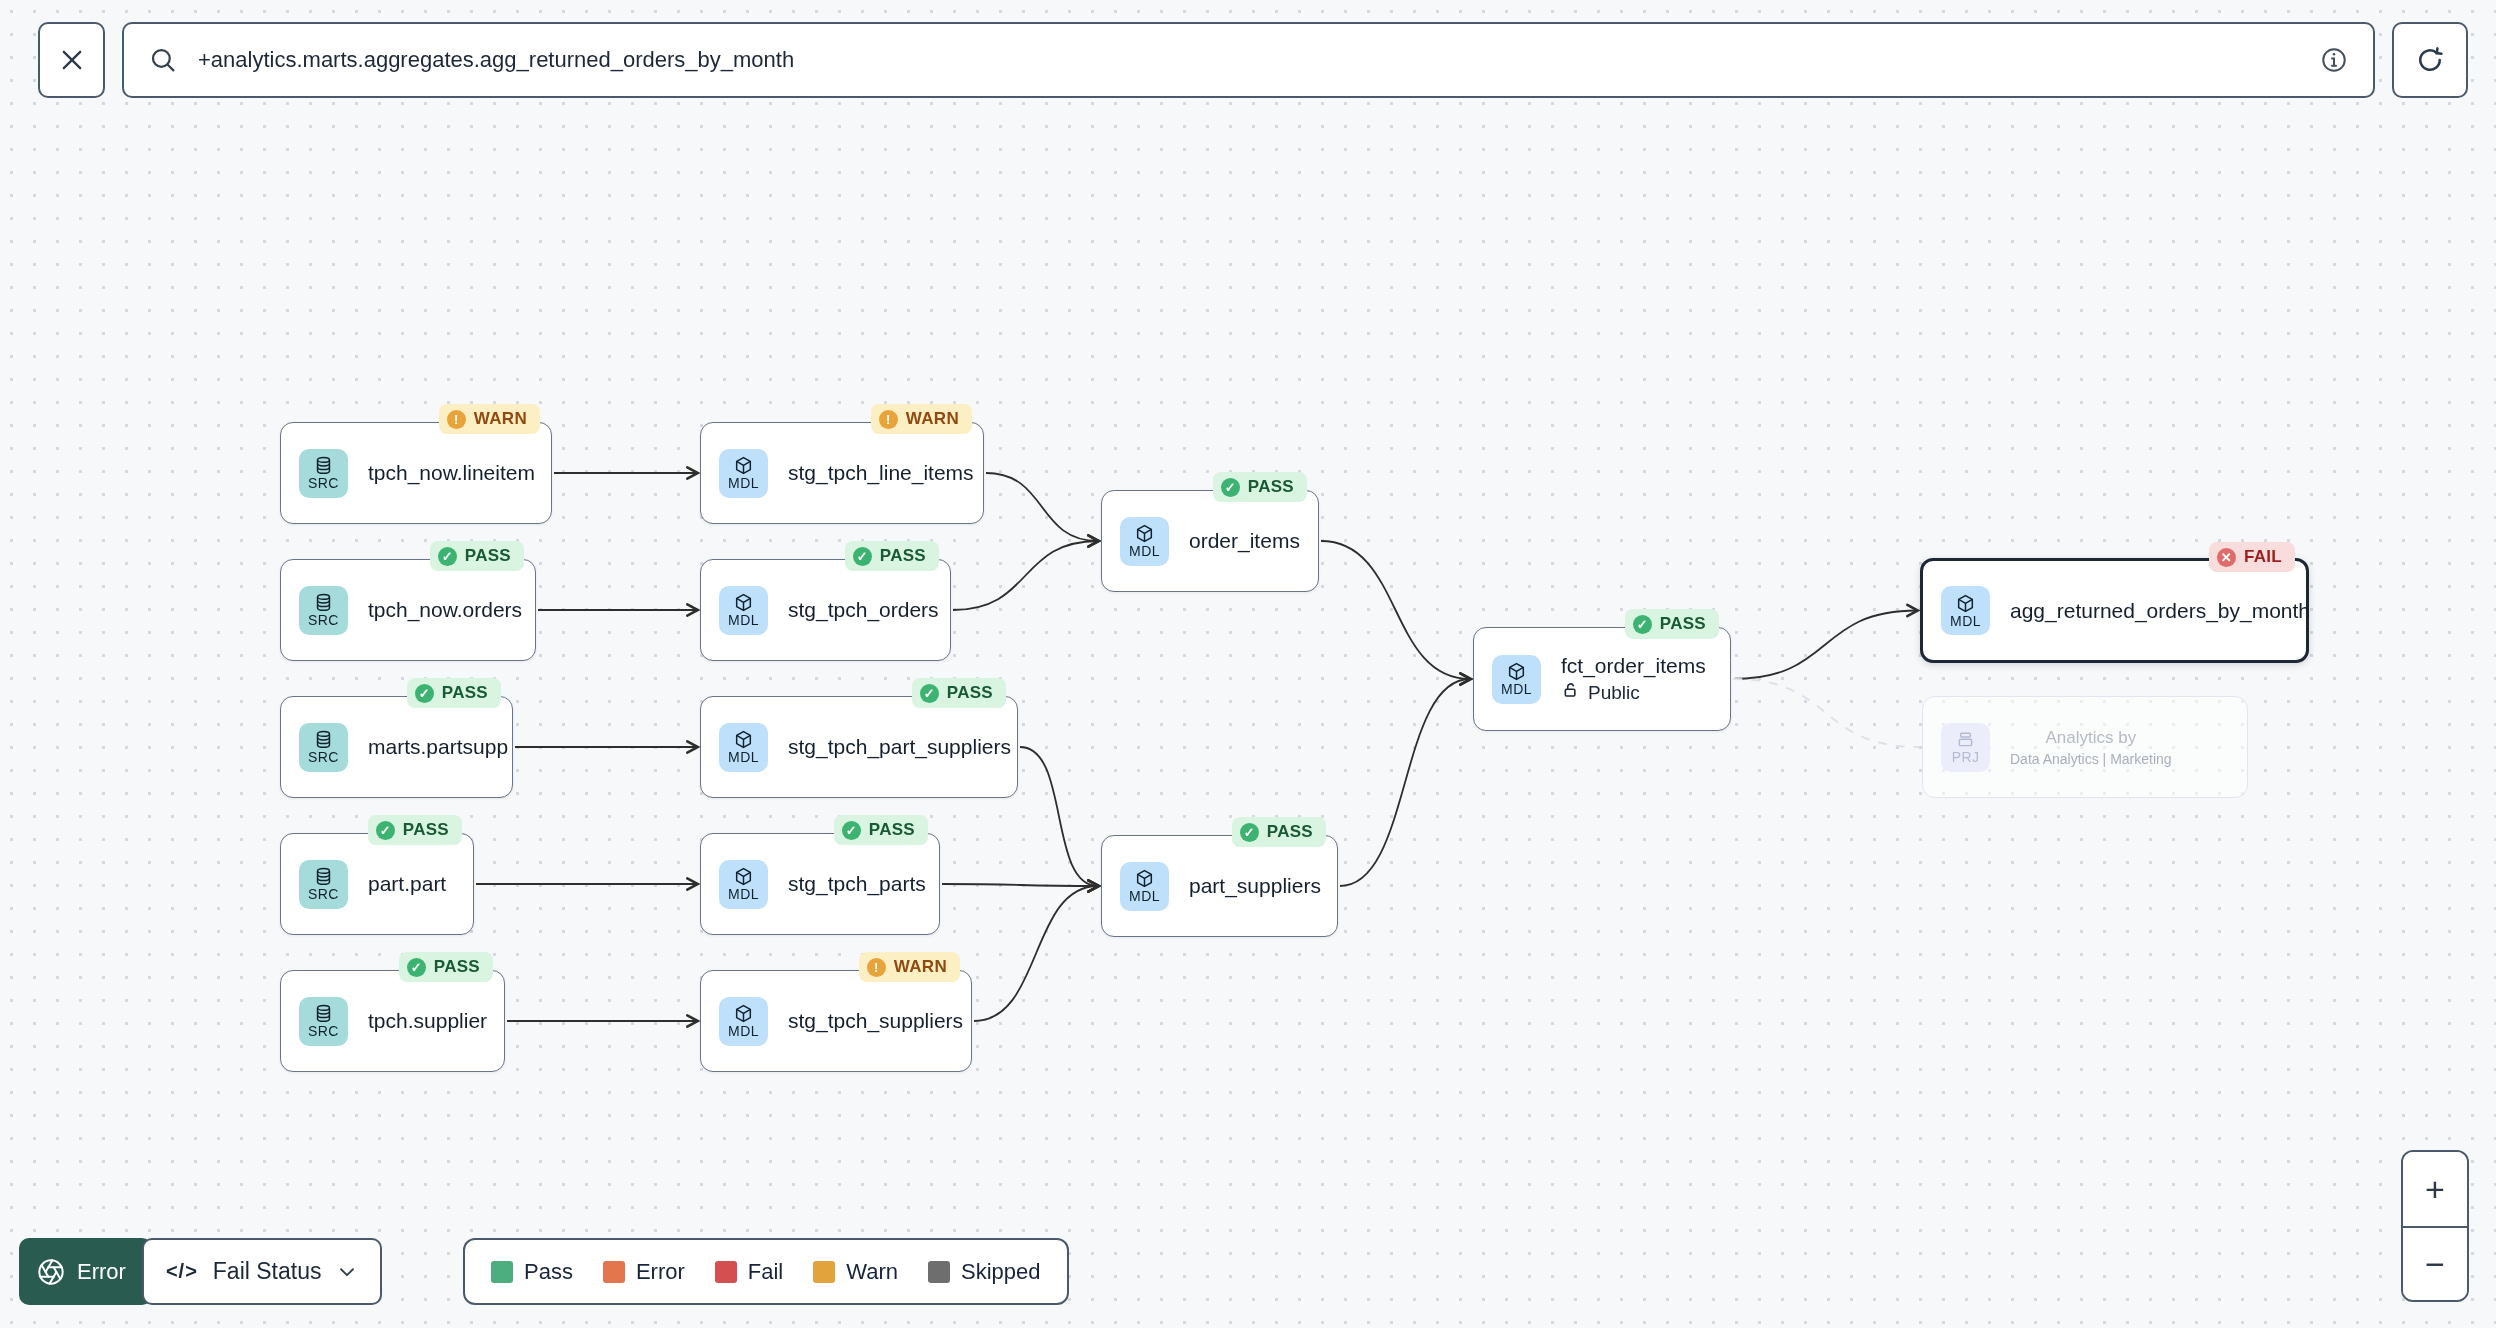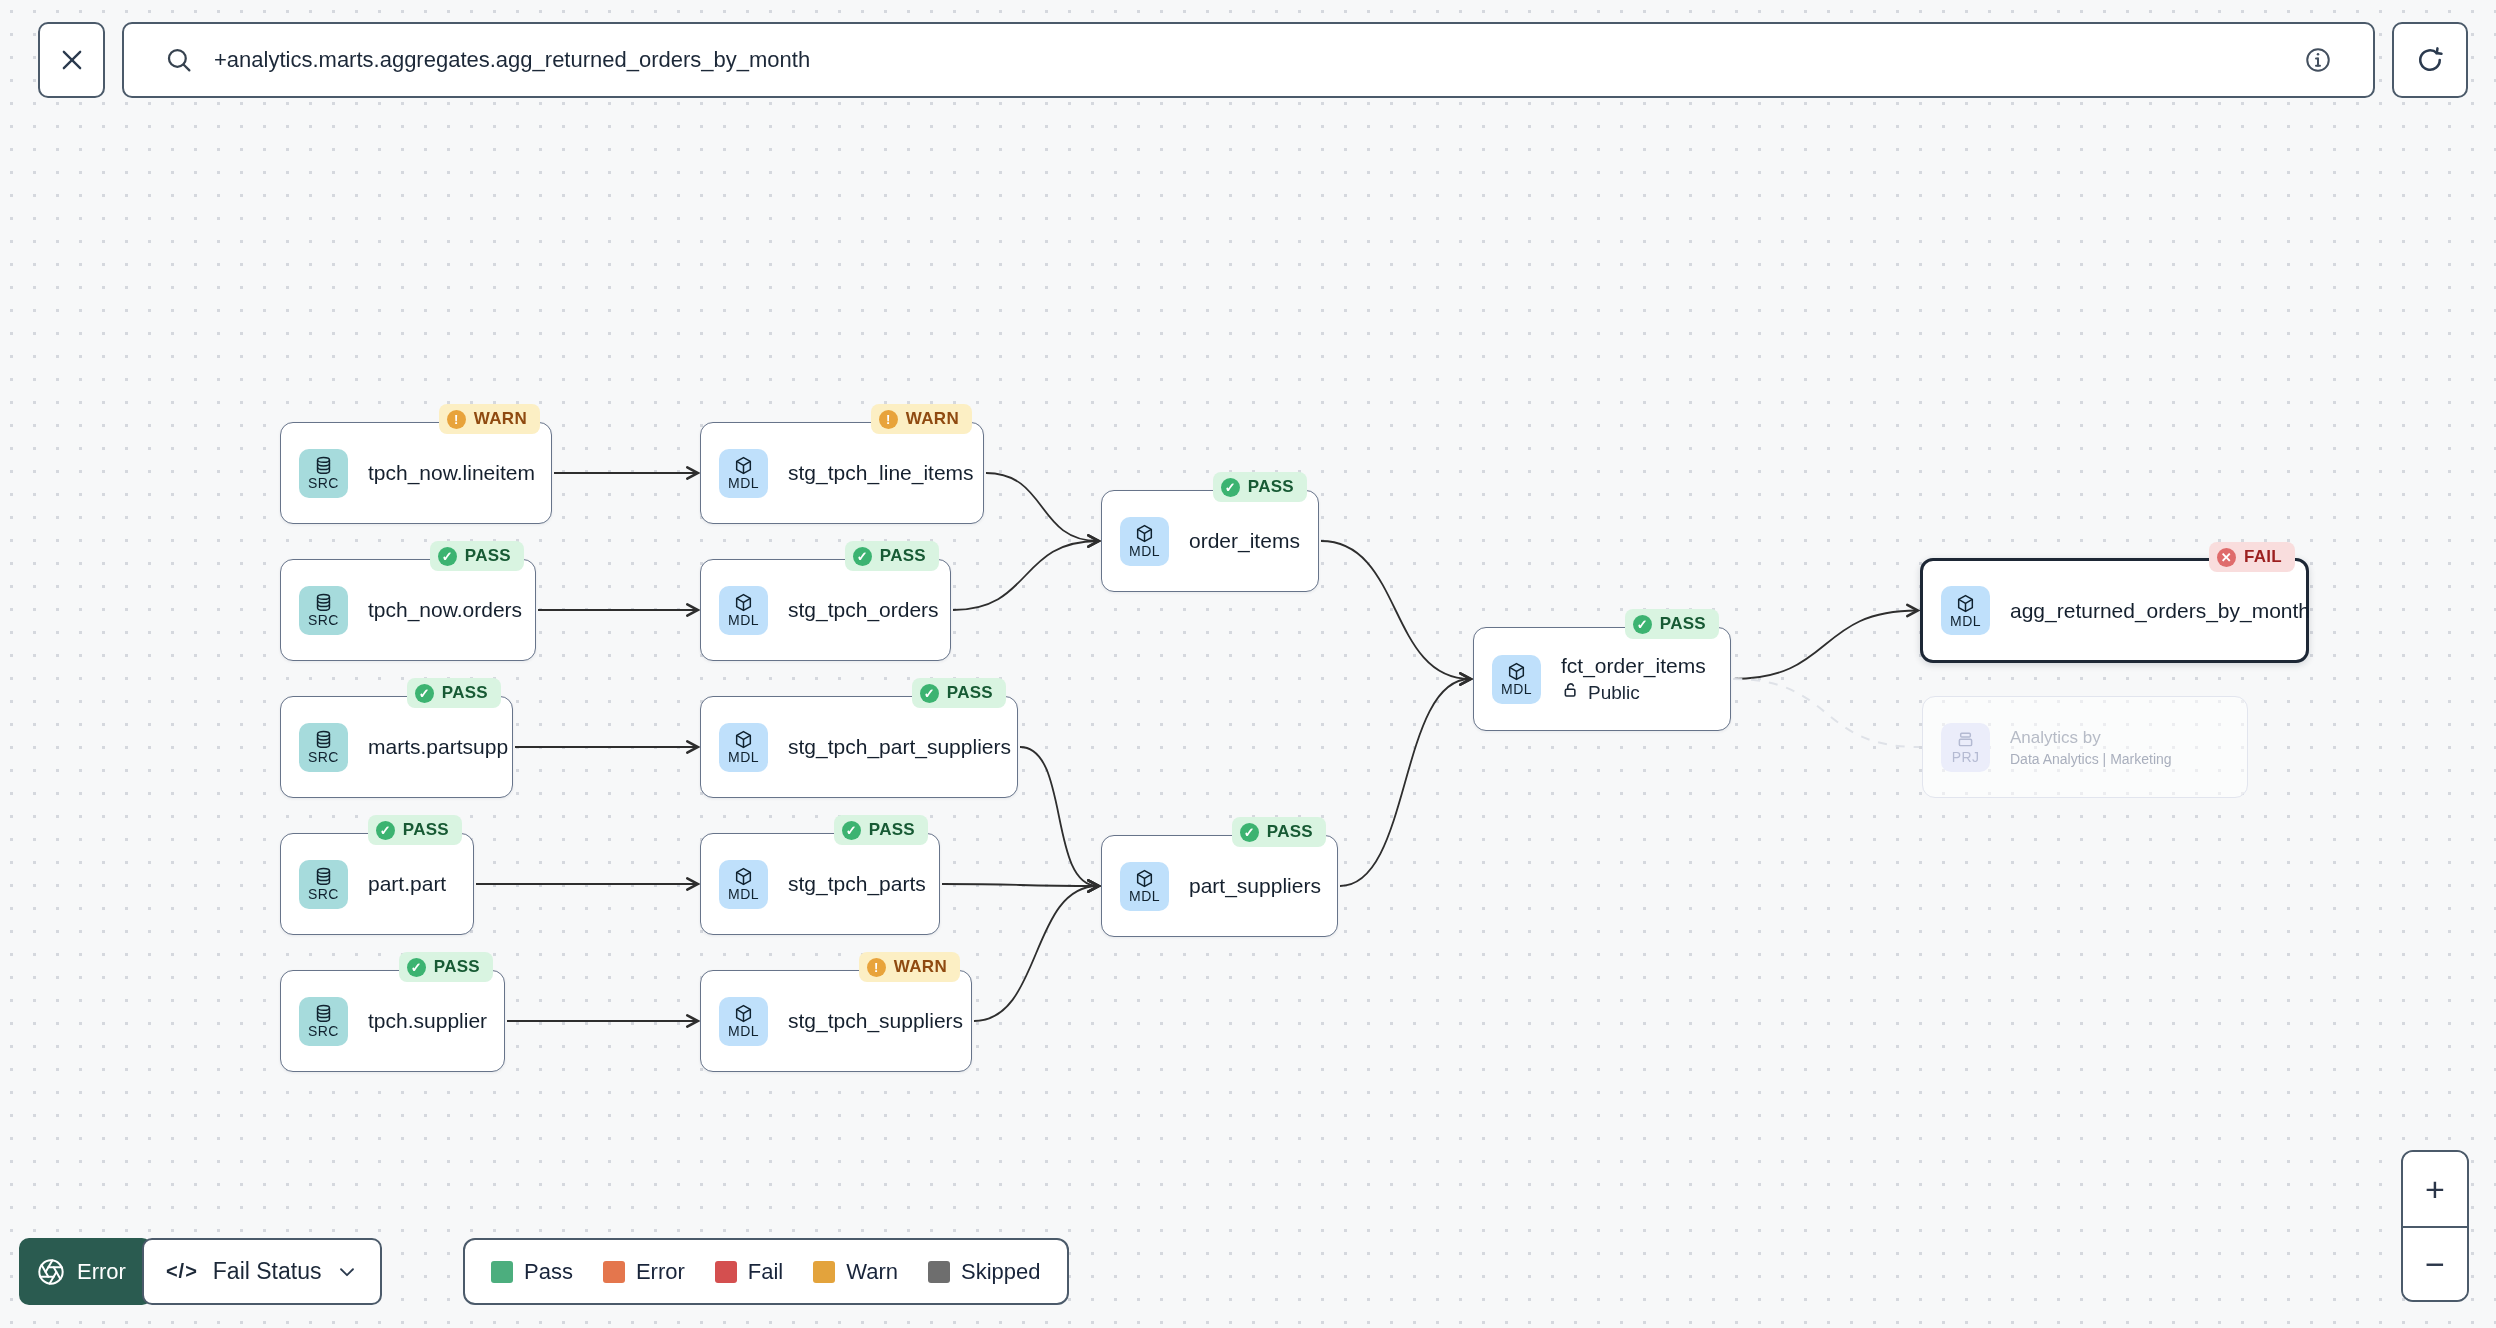--- a/index.html
+++ b/index.html
@@ -12,38 +12,38 @@
     color:#1c2838;
   }
   
   .topbar{position:absolute;left:38px;top:22px;right:28px;height:76px;display:flex;gap:17px;}
   .tb-btn{height:76px;background:#fff;border:2px solid #4b5a6a;border-radius:10px;
     display:flex;align-items:center;justify-content:center;box-sizing:border-box;
     font-family:inherit;font-size:22px;color:#1c2838;padding:0;cursor:pointer;}
   .tb-btn svg{display:block;}
   .close{width:67px;flex:0 0 auto;}
   .crumb{width:255px;flex:0 0 auto;}
-  .search{flex:1;justify-content:flex-start;padding:0 40px;gap:20px;cursor:text;}
+  .search{flex:1;justify-content:flex-start;padding:0 24px;gap:20px;cursor:text;}
   .sval{flex:1;text-align:left;font-size:22px;color:#1c2838;white-space:nowrap;overflow:hidden;}
   .refresh{width:76px;flex:0 0 auto;}
   
   #edges{position:absolute;left:0;top:0;width:2496px;height:1328px;}
   .edge{fill:none;stroke:#2e2e2e;stroke-width:1.8px;}
   .edge.dashed{stroke:#dfe2e8;stroke-width:2px;stroke-dasharray:9 9;}
   #nodes{position:absolute;left:0;top:0;width:2496px;height:1328px;}
   .node{position:absolute;background:#fff;border:1.5px solid #67748a;border-radius:13px;
     box-sizing:border-box;display:flex;align-items:center;padding-left:18px;gap:20px;
     box-shadow:0 1px 3px rgba(20,30,50,.07);cursor:pointer;}
   .node.selected{border:3px solid #1d2735;box-shadow:0 2px 7px rgba(20,30,50,.16);}
   .node.ghost{background:rgba(255,255,255,.55);border-color:#e2e5ee;box-shadow:none;}
   .iconblock{width:49px;height:49px;border-radius:10px;flex:0 0 auto;color:#10222f;
     display:flex;flex-direction:column;align-items:center;justify-content:center;gap:0px;}
   .iconblock svg{width:21px;height:21px;display:block;}
   .tlabel{font-size:14px;letter-spacing:.4px;line-height:15px;}
-  .labels{display:flex;flex-direction:column;justify-content:center;gap:3px;text-align:left;}
+  .labels{display:flex;flex-direction:column;justify-content:center;gap:3px;text-align:center;}
   .nlabel{font-size:21px;color:#15202e;white-space:nowrap;}
   .sub{font-size:19px;color:#1b2736;display:flex;align-items:center;gap:8px;}
   .sub svg{width:19px;height:19px;}
   .ghost .iconblock{color:#b4bad2;}
   .ghost .tlabel{color:#b4bad2;}
   .ghost .g1{font-size:17px;color:#b6bbc6;}
   .ghost .nlabel{font-size:14px;color:#a9afbd;}
   .badge{position:absolute;top:-19px;right:11px;height:30px;border-radius:8px;
     display:flex;align-items:center;gap:8px;padding:0 13px 0 8px;
     font-size:17px;font-weight:700;letter-spacing:.3px;}

